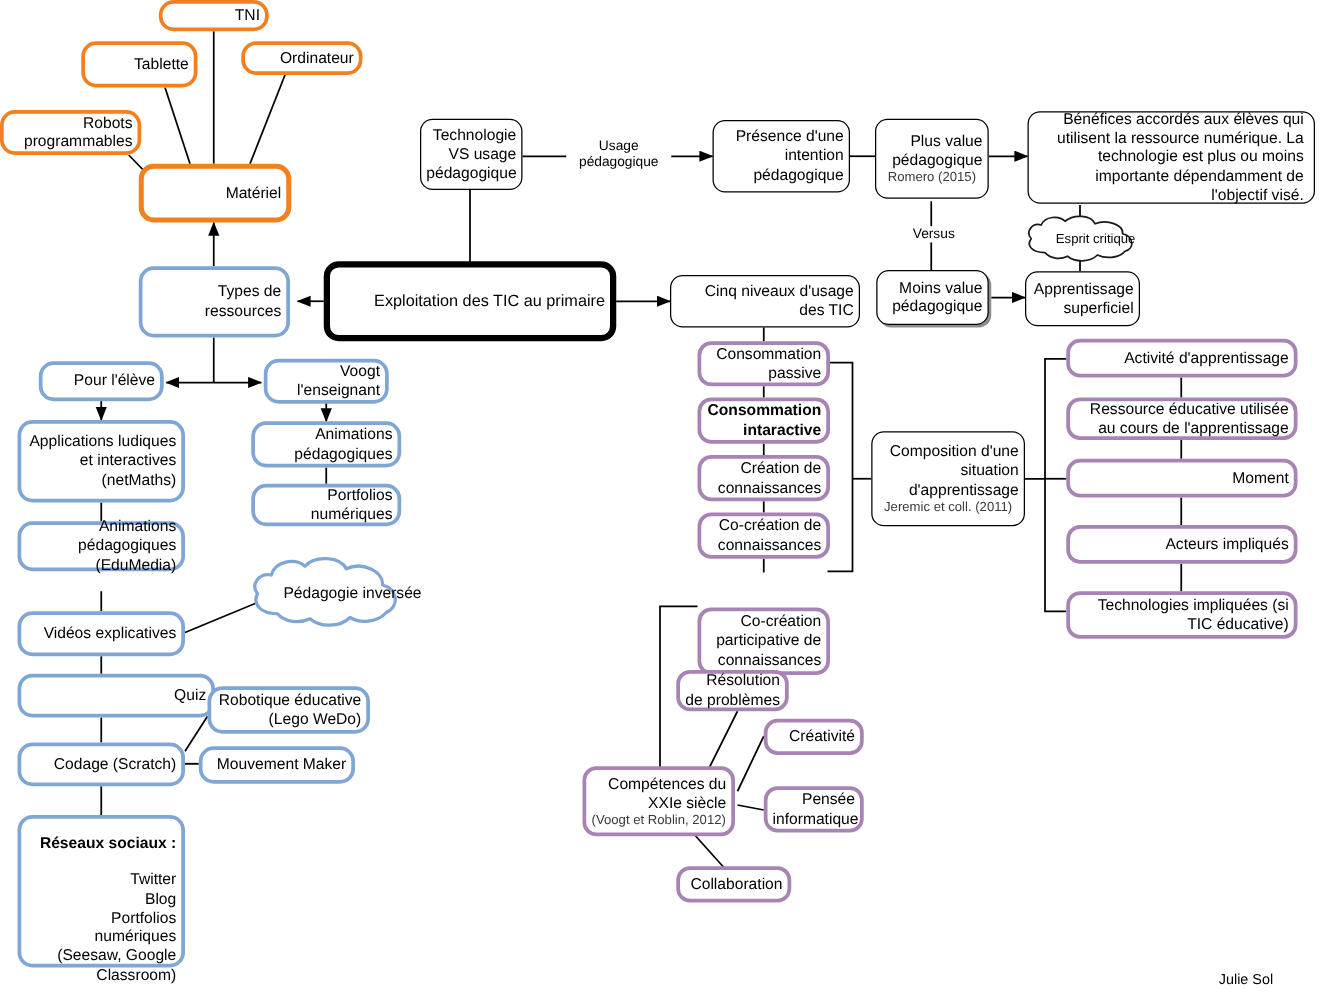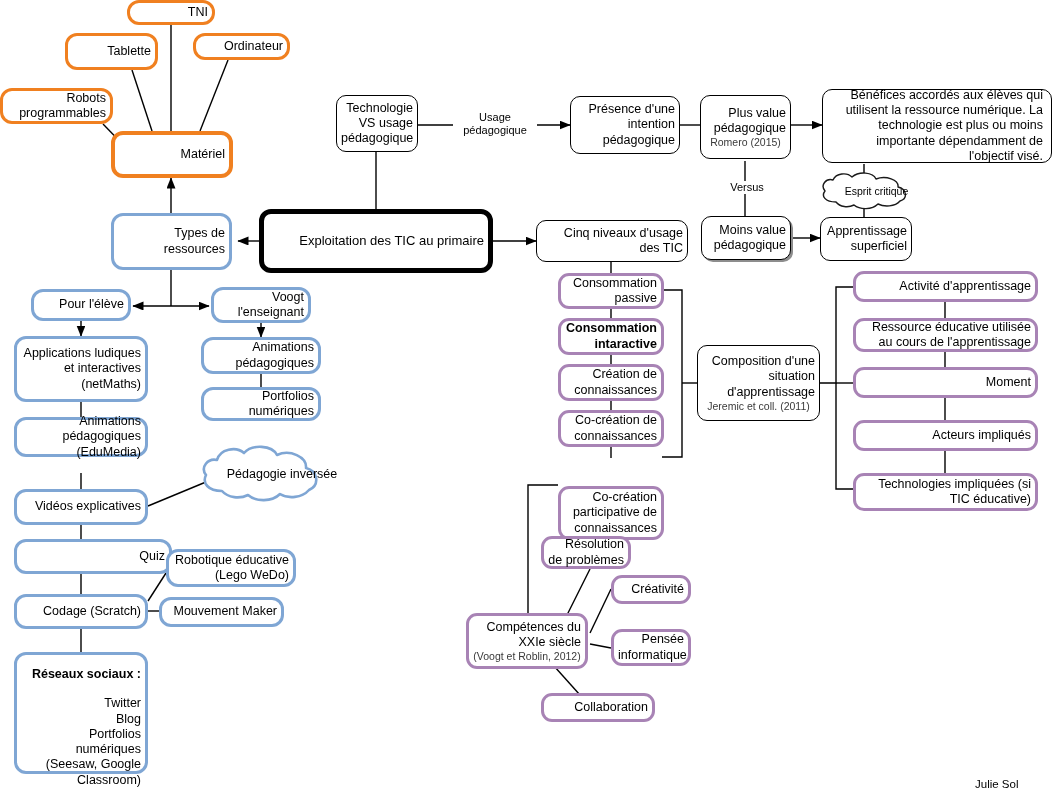--- a/index.html
+++ b/index.html
@@ -362,19 +362,19 @@
 
   <div class="node b-purple" style="left:466px; top:613px; width:122px; height:56px; flex-direction:column; justify-content:center;">
     <span class="txt">Compétences du XXIe siècle</span>
     <span class="sub">(Voogt et Roblin, 2012)</span>
   </div>
 
   <div class="node b-purple" style="left:611px; top:629px; width:80px; height:37px;">
     <span class="txt">Pensée informatique</span>
   </div>
 
-  <div class="node b-purple" style="left:541px; top:693px; width:114px; height:29px;">
+  <div class="node b-purple" style="left:541px; top:693px; width:92px; height:29px;">
     <span class="txt">Collaboration</span>
   </div>
 
   <div class="signature" style="left:975px; top:778px;">Julie Sol</div>
 
 </div>
 
 </body></html>

